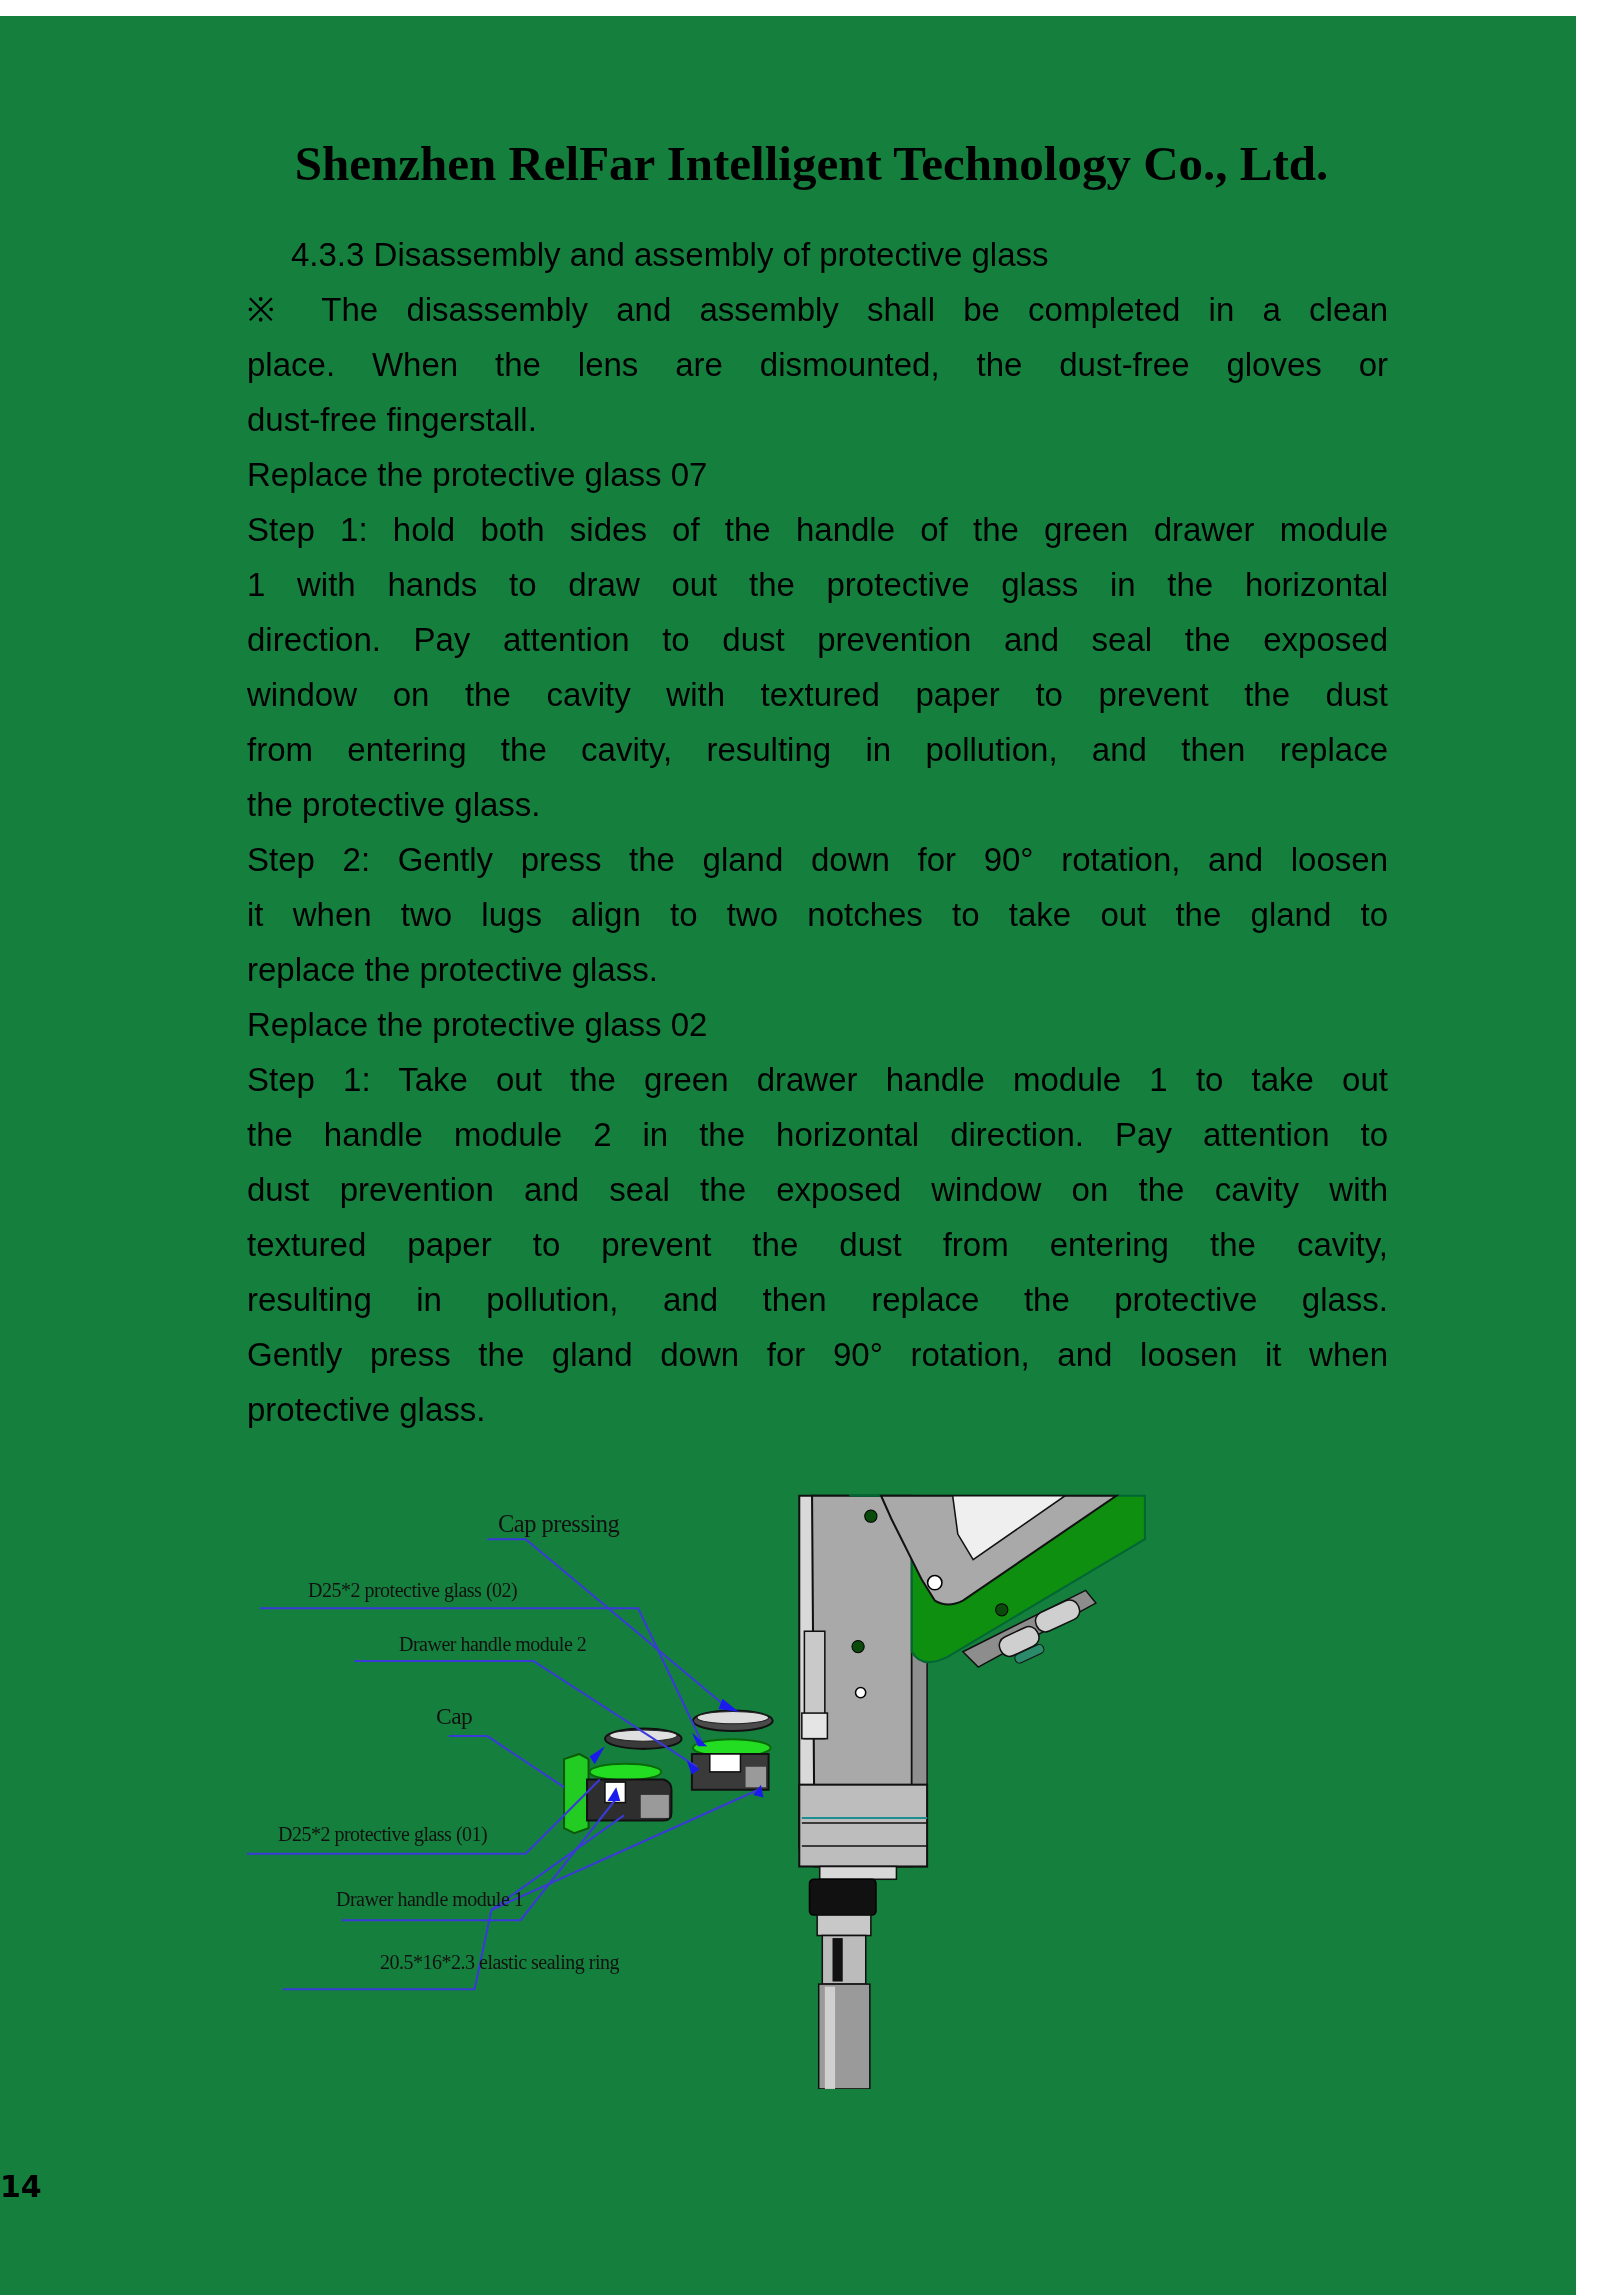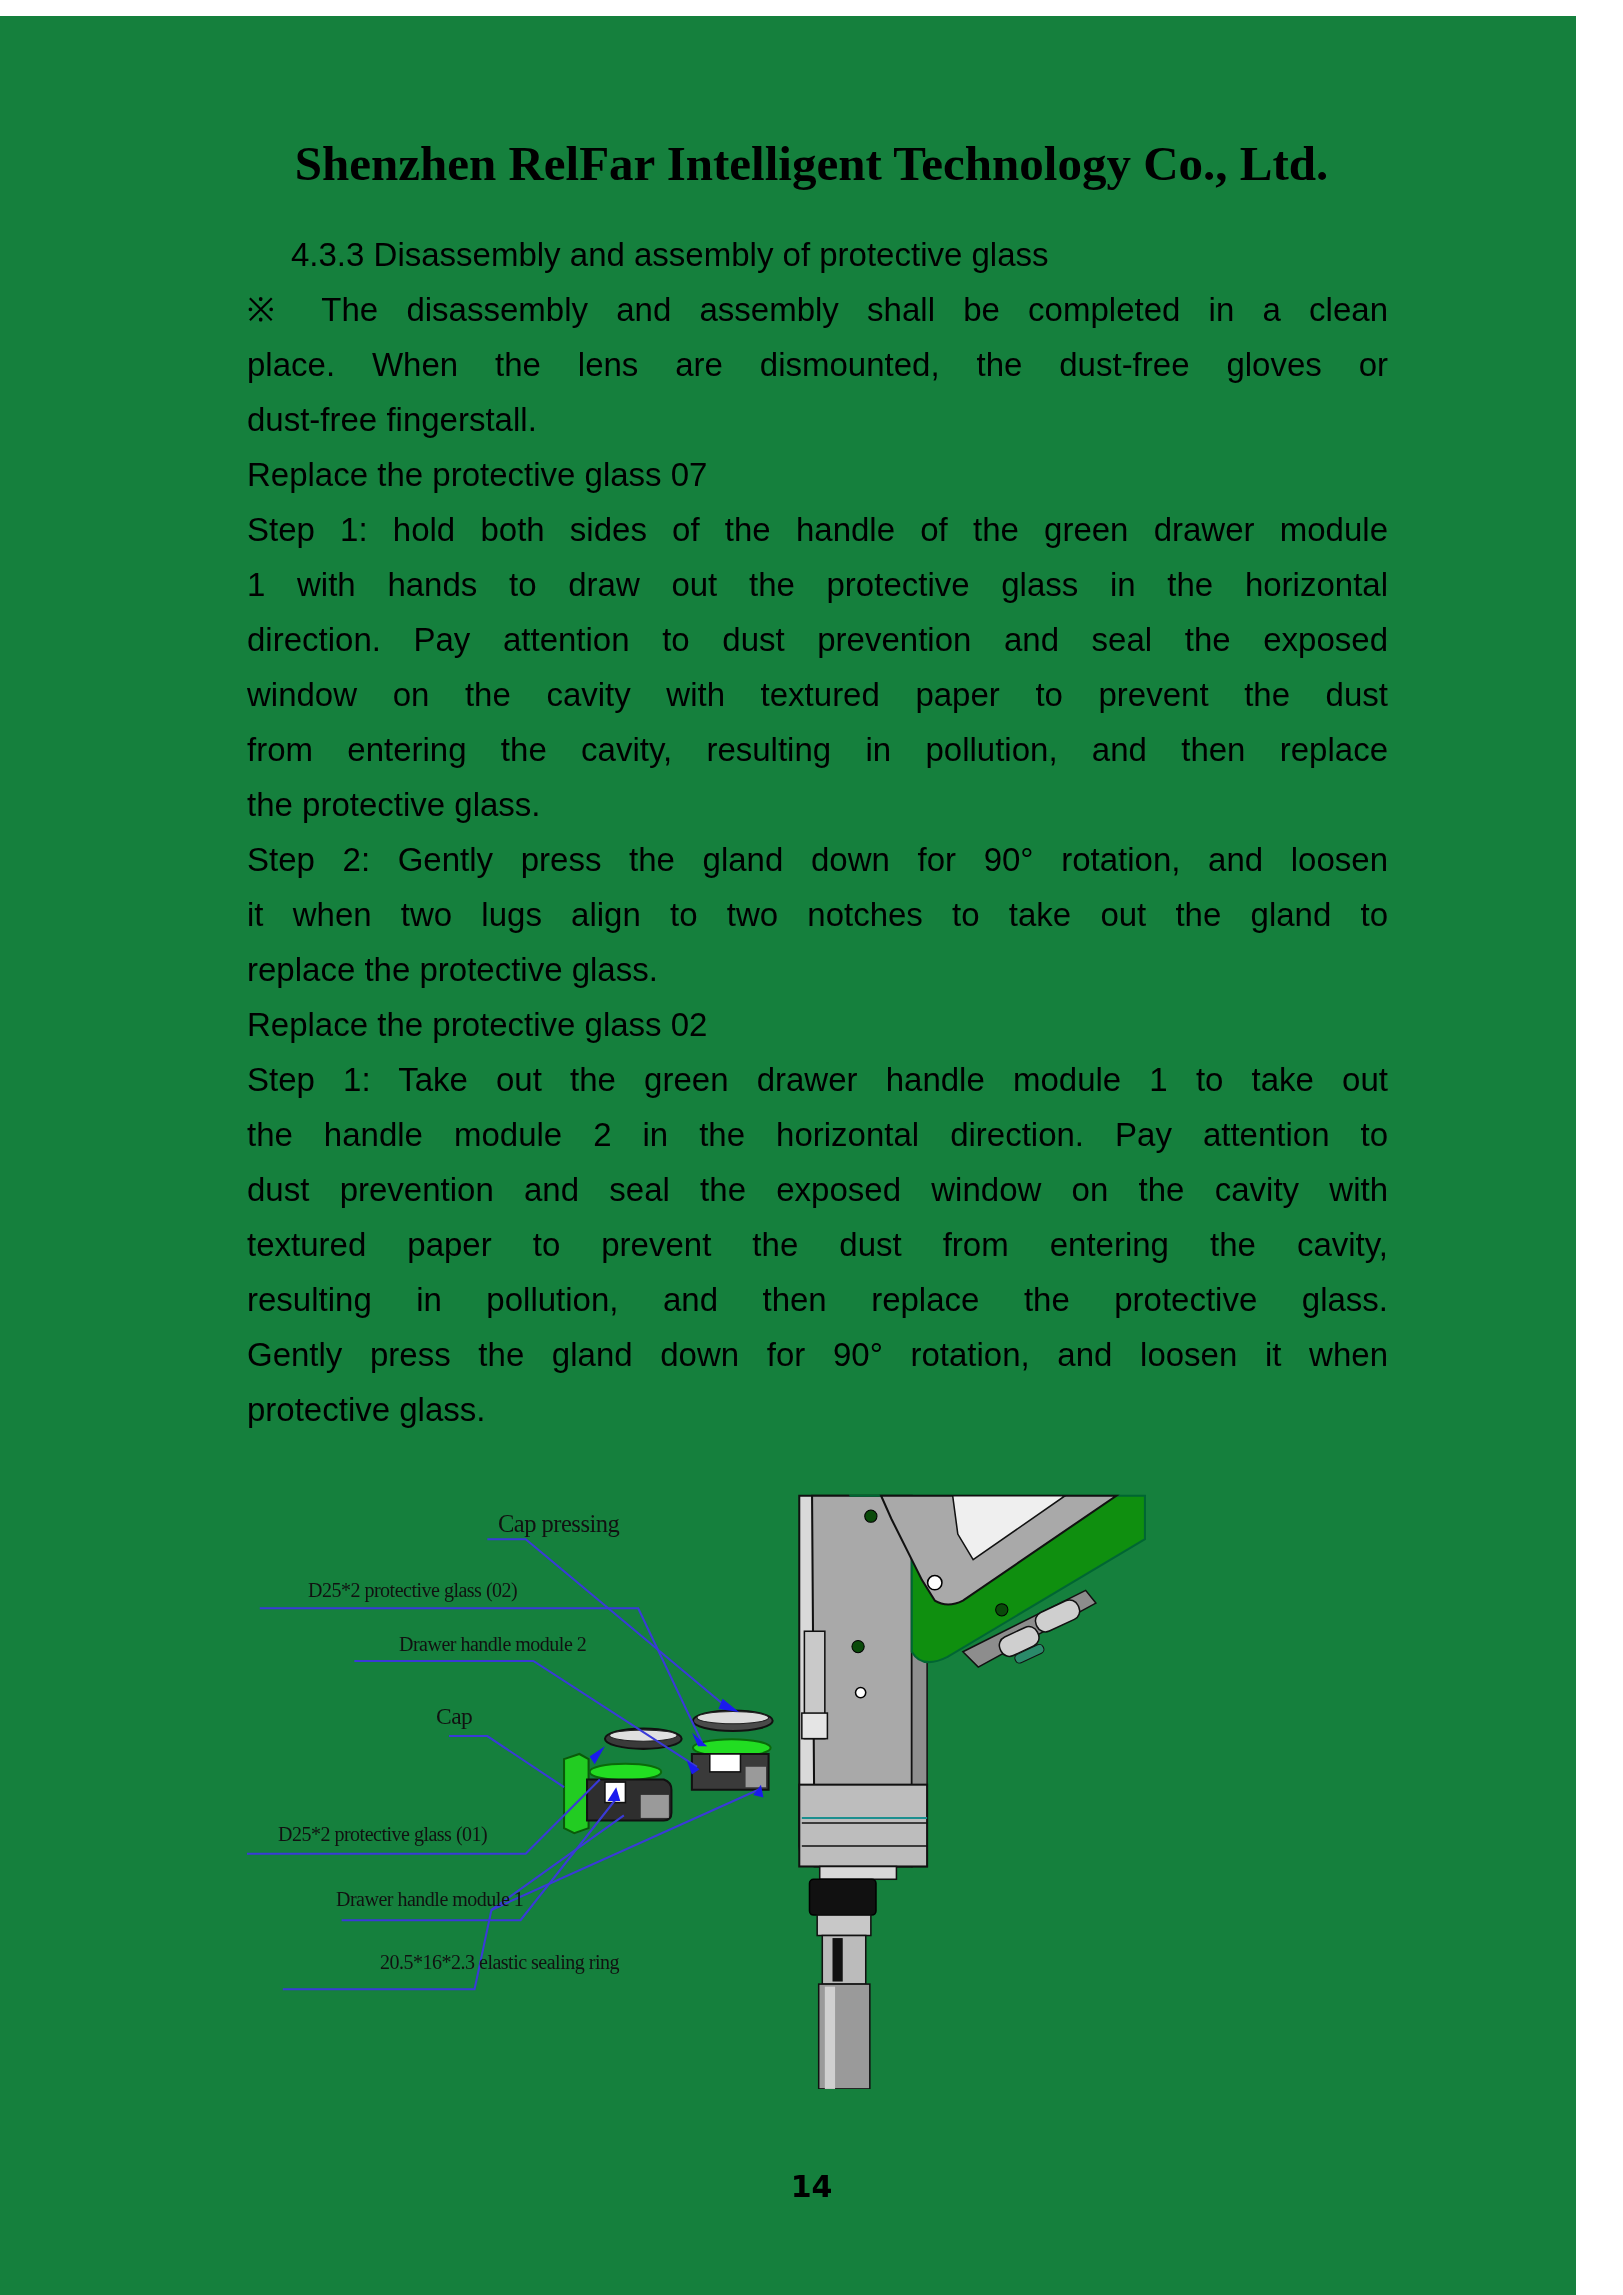--- a/index.html
+++ b/index.html
@@ -20,21 +20,21 @@
   .body-text .indent { padding-left: 44px; }
   .diagram {
     position: absolute; left: 247px; top: 1472px; width: 900px; height: 601px;
   }
   .diagram svg { position: absolute; left: 0; top: 0; }
   .label {
     position: absolute; font-family: "Liberation Serif", serif; color: #111;
     white-space: nowrap; font-size: 20px; letter-spacing: -0.5px;
   }
   .page-number {
-    position: absolute; left: 0; width: 1623px; top: 2153px; text-align: center;
+    position: absolute; left: 0; width: 1623px; top: 2153px; 
     font-family: "DejaVu Sans", sans-serif; font-weight: bold; font-size: 30px; color: #000;
   }
 </style>
 </head>
 <body>
 
 <div class="page">
 
   <div class="company-title">Shenzhen RelFar Intelligent Technology Co., Ltd.</div>
 

